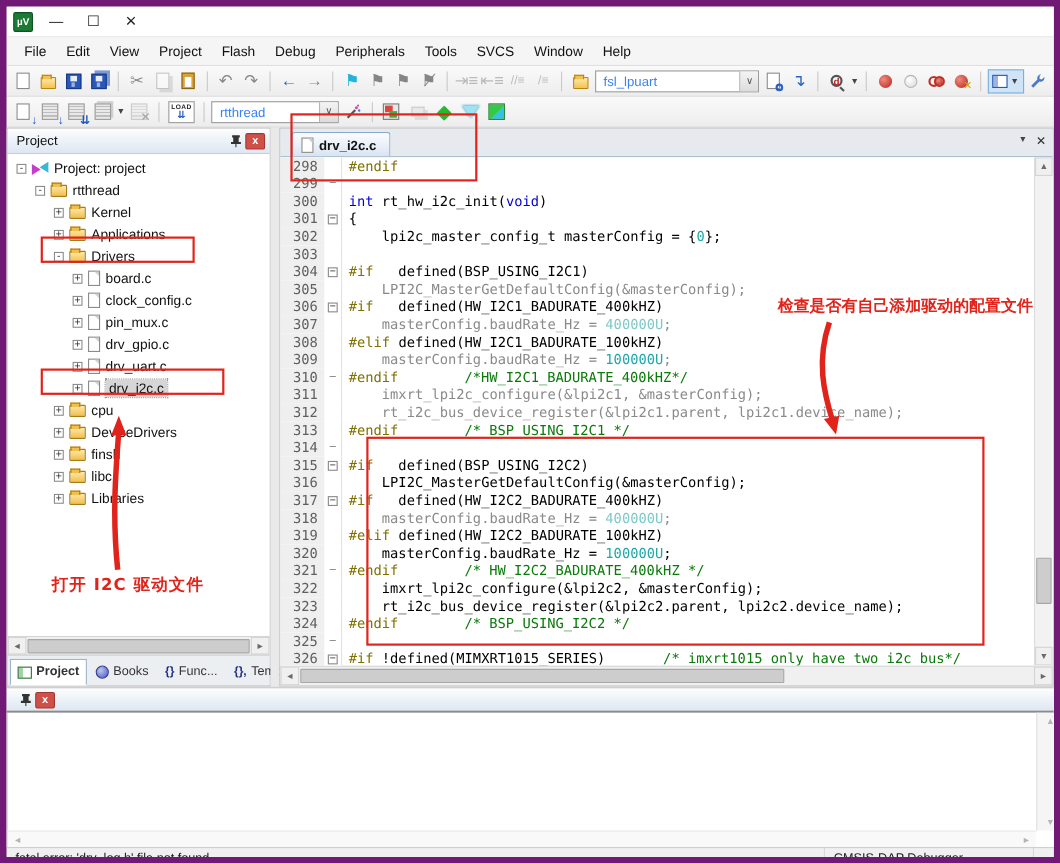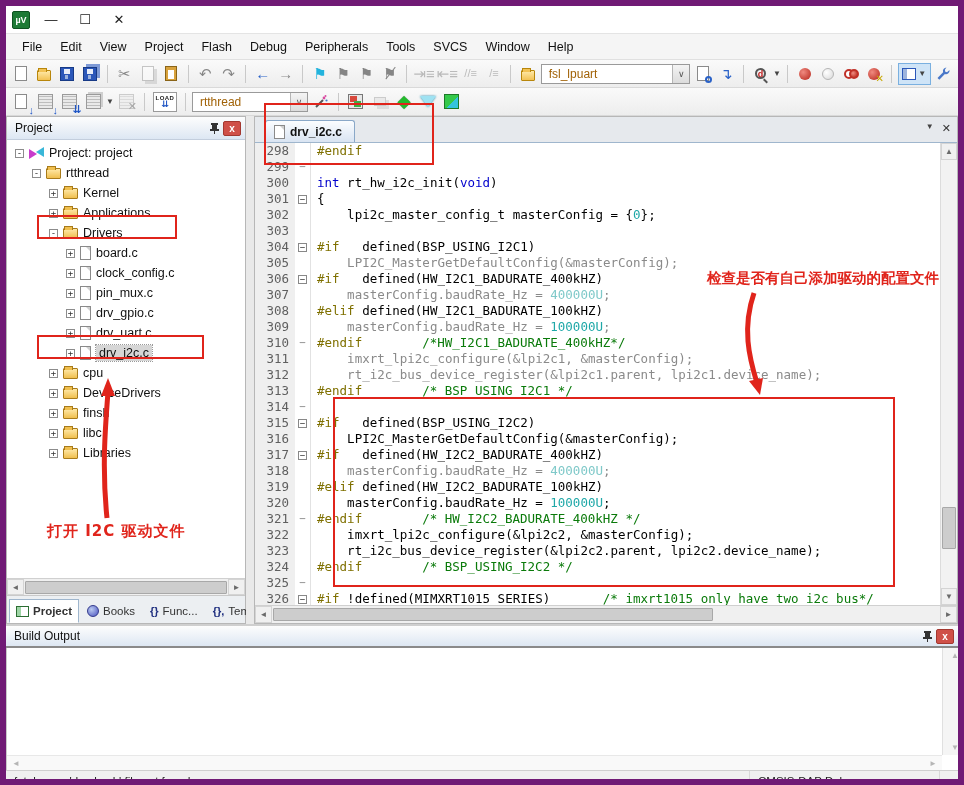--- a/index.html
+++ b/index.html
@@ -23,21 +23,21 @@
   .i { display:inline-flex; align-items:center; justify-content:center; width:22px; height:22px; font-size:14px; position:relative; }
   .dim { opacity:.45; filter:grayscale(1); }
   .pg { width:12px; height:15px; background:#fff; border:1px solid #8a8a8a; box-shadow:inset 0 0 0 1px #fff; }
   .fl { width:14px; height:11px; background:linear-gradient(#ffe9a8,#f2c254); border:1px solid #b8860b; border-radius:1px; position:relative; margin-top:3px; }
   .fl:before { content:""; position:absolute; top:-3px; left:0; width:7px; height:3px; background:#f2c254; border:1px solid #b8860b; border-bottom:none; }
   .sv { width:14px; height:14px; background:#2b57b9; border:1px solid #173a86; position:relative; }
   .sv:before { content:""; position:absolute; top:1px; left:3px; right:3px; height:5px; background:#e8eef9; }
   .sv:after { content:""; position:absolute; bottom:1px; left:4px; width:3px; height:4px; background:#9db4dd; }
   .glyph { font-size:15px; line-height:1; }
   .combo { display:flex; align-items:center; background:#fff; border:1px solid #9a9a9a; height:20px; }
-  .combo .val { font-size:12px; padding:0 7px; color:#a16207; white-space:nowrap; }
+  .combo .val { font-size:12px; padding:0 7px; color:#3b82f6; white-space:nowrap; }
   .combo .dd { width:17px; height:100%; background:linear-gradient(#f4f4f4,#dcdcdc); border-left:1px solid #b5b5b5; display:flex; align-items:center; justify-content:center; font-size:9px; color:#555; }
   .grid16 { width:15px; height:15px; background:repeating-linear-gradient(0deg,#e9e9e9 0 2px,#bdbdbd 2px 3px), #e9e9e9; border:1px solid #9a9a9a; position:relative; }
   .dn { position:absolute; right:-2px; bottom:-3px; color:#1f55c4; font-size:11px; font-weight:bold; text-shadow:0 0 1px #fff; }
   .loadbox { width:24px; height:20px; border:1px solid #9a9a9a; background:#fff; display:flex; flex-direction:column; align-items:center; justify-content:center; line-height:1; }
   .loadbox b { font-size:6px; letter-spacing:.4px; color:#222; }
   .loadbox span { font-size:9px; color:#1f55c4; font-weight:bold; margin-top:-1px; }
   .cube { width:15px; height:15px; border:1px solid #777; background:linear-gradient(#e8e8e8,#e8e8e8) ; position:relative; }
   .cube:before { content:""; position:absolute; left:1px; top:1px; width:7px; height:6px; background:#d8483c; }
   .cube:after { content:""; position:absolute; right:1px; bottom:1px; width:7px; height:6px; background:#3fae46; }
   .diamond { color:#23bb2d; font-size:17px; text-shadow:0 0 1px #0a6b12; }
@@ -452,21 +452,20 @@
         <span class="sb-btn">◄</span>
         <span class="sb-thumb-h" style="width:440px"></span>
         <span style="flex:1"></span>
         <span class="sb-btn">►</span>
       </div>
     </div>
   </div>
 
   <div class="bo">
     <div class="bo-head">
-      <span class="t">Build Output</span>
       <span class="minibtn">
           <svg width="11" height="12" viewBox="0 0 11 12">
             <path d="M2 1h7v2H8v4h2v2H6v3H5V9H1V7h2V3H2z" fill="#333"></path>
           </svg>
         </span>
       <span class="closebtn">x</span>
     </div>
     <div class="bo-body">
       <div class="bo-vscroll">
         <span class="lightarrow" style="position:absolute;top:3px;left:3px">▲</span>

